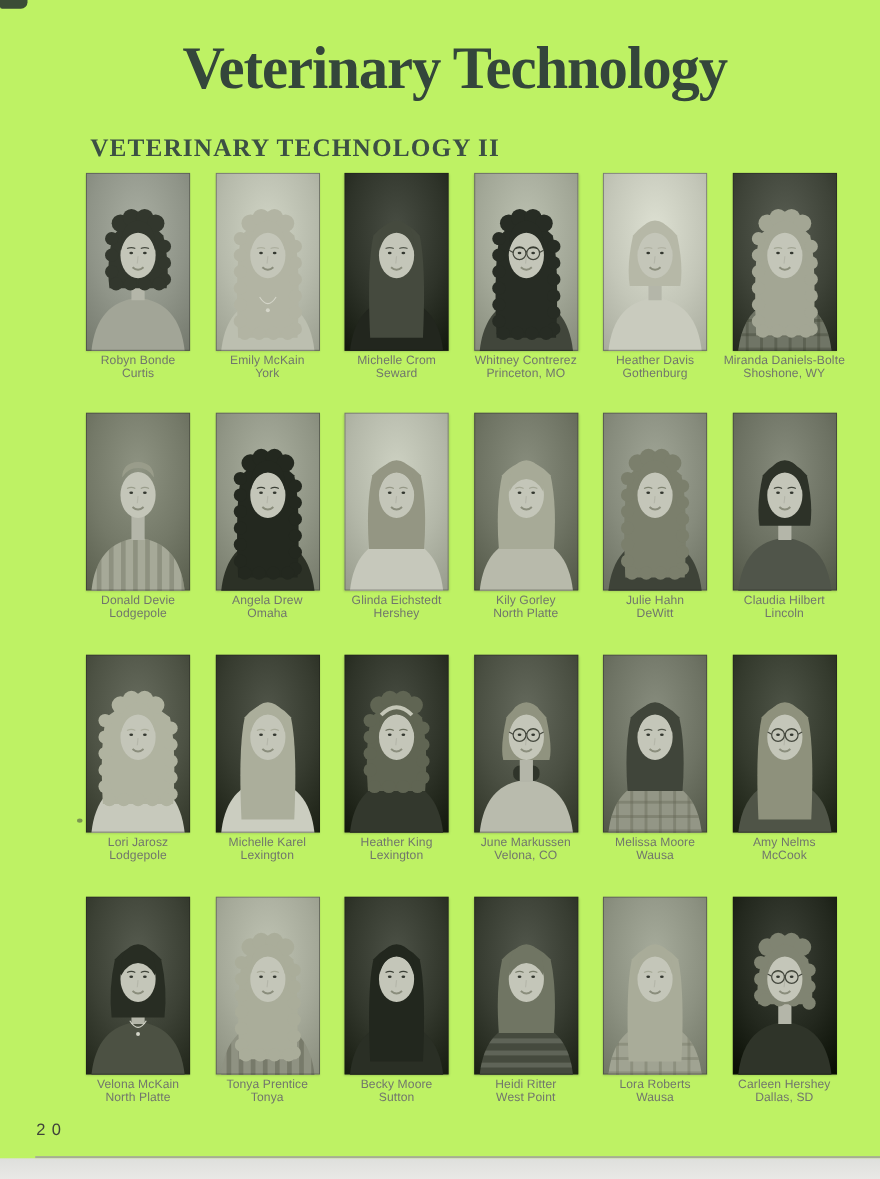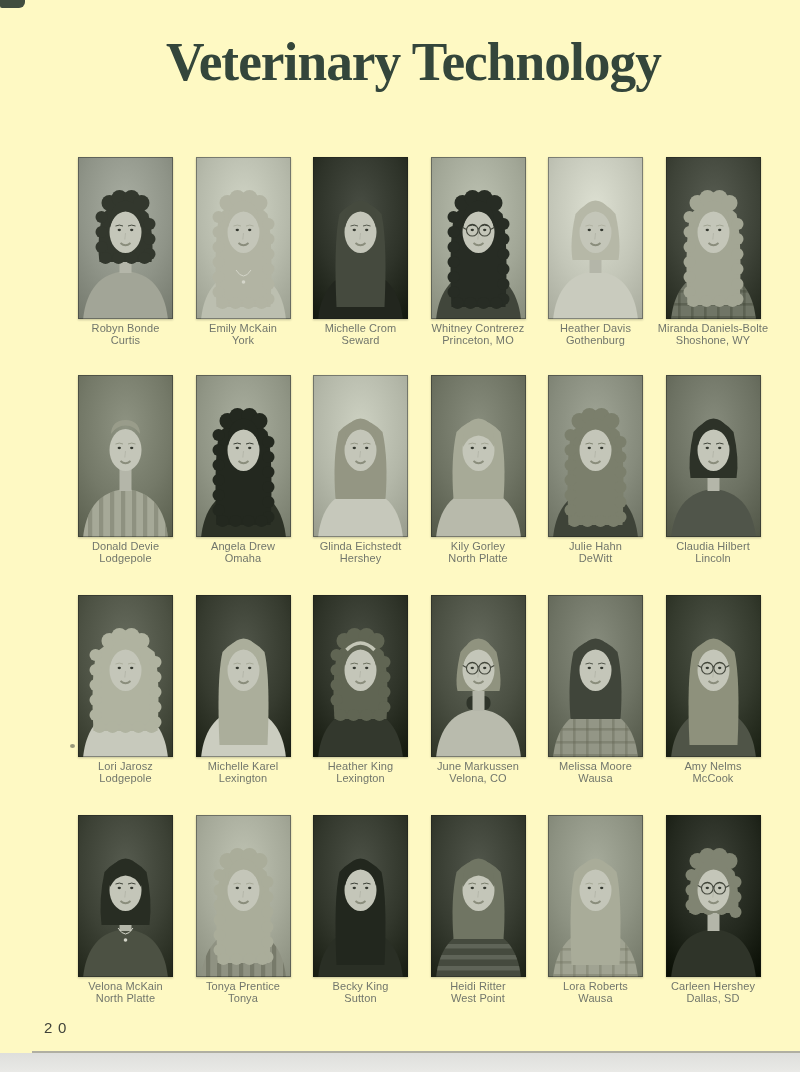--- a/index.html
+++ b/index.html
@@ -1,18 +1,18 @@
 <!DOCTYPE html>
 <html><head>
 <meta charset="utf-8">
 <style>
   html,body{margin:0;padding:0;}
   body{width:800px;height:1072px;position:relative;overflow:hidden;
        font-family:"Liberation Sans", sans-serif;}
-  .page{position:absolute;inset:0;background:#fef9c3;}
+  .page{position:absolute;inset:0;background:#bef264;}
 
   
   .corner-mark{position:absolute;top:0;left:0;width:25px;height:8px;
     background:#2c3a31;border-radius:0 0 6px 2px;opacity:.9;}
   .speck{position:absolute;left:70px;top:744px;width:5px;height:4px;
     border-radius:50%;background:rgba(70,75,64,.55);}
   .bottom-line{position:absolute;top:1051px;left:32px;width:768px;height:2px;
     background:#a2a29c;opacity:.85;}
   .bottom-strip{position:absolute;top:1053px;left:0;width:800px;height:19px;
     background:linear-gradient(#dedfdc,#e9e9e6);}
@@ -32,29 +32,30 @@
     grid-template-rows:218px 220px 220px auto;}
   .cell{margin:0;width:85px;}
   .photo{width:95px;height:162px;position:relative;
     box-shadow:0 1px 2px rgba(30,35,28,.25);}
   .photo svg{display:block;width:95px;height:162px;}
   .caption{display:flex;flex-direction:column;align-items:center;
     margin-top:4px;width:95px;}
   .cap-line{white-space:nowrap;font-size:11px;line-height:11.5px;
     color:#71766c;letter-spacing:.1px;}
 
-  .page-number{position:absolute;top:1019px;left:44px;
+  .page-number{position:absolute;top:1019px;left:33px;
     font-size:15px;letter-spacing:.38em;color:#3f423a;}
 </style>
 </head>
 <body>
 
 <div class="page">
   <div class="corner-mark"></div>
   <h1 class="main-title">Veterinary Technology</h1>
+  <h2 class="section-heading">VETERINARY TECHNOLOGY II</h2>
 
   <div class="grid">
   <figure class="cell">
     <div class="photo">
           <svg viewBox="0 0 95 162">
             <defs>
               <radialGradient id="bg0" cx="50%" cy="32%" r="85%">
                 <stop offset="0%" stop-color="#a9aea2"></stop>
                 <stop offset="55%" stop-color="#8f9488"></stop>
                 <stop offset="100%" stop-color="#73786c"></stop>
@@ -1054,21 +1055,21 @@
               <ellipse cx="41.3" cy="73" rx="1.7" ry="1.15" fill="#343830"></ellipse>
               <ellipse cx="53.7" cy="73" rx="1.7" ry="1.15" fill="#343830"></ellipse>
               <path d="M47.5,76 L46.8,82.5" stroke="#a8aa9d" stroke-width="1" opacity=".55" fill="none"></path>
               <path d="M42.5,86 Q47.5,90.5 52.5,86" stroke="#8a8d7c" stroke-width="1.8" fill="none"></path>
             </g>
             <path d="M32,71 Q30.5,45 47.5,43.5 Q64.5,45 63,71 Q59.5,55.5 47.5,54.5 Q35.5,55.5 32,71 Z" fill="#22271e"></path>
             <rect x="0.5" y="0.5" width="94" height="161" fill="none" stroke="rgba(25,28,22,0.4)"></rect>
           </svg>
         </div>
     <figcaption class="caption">
-      <div class="cap-line">Becky King</div>
+      <div class="cap-line">Becky Moore</div>
       <div class="cap-line">Sutton</div>
     </figcaption>
   </figure>
 
   <figure class="cell">
     <div class="photo">
           <svg viewBox="0 0 95 162">
             <defs>
               <radialGradient id="bg21" cx="50%" cy="32%" r="85%">
                 <stop offset="0%" stop-color="#51564b"></stop>

